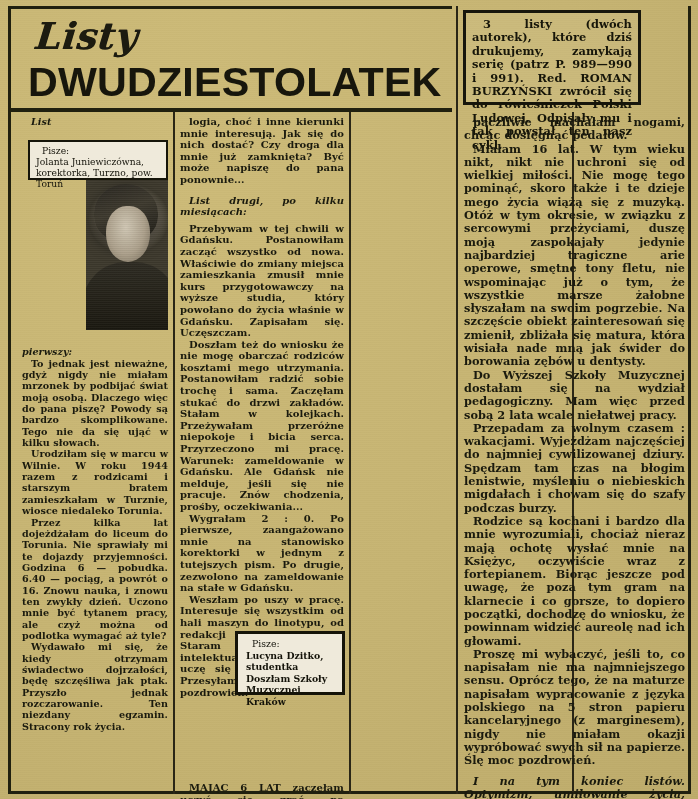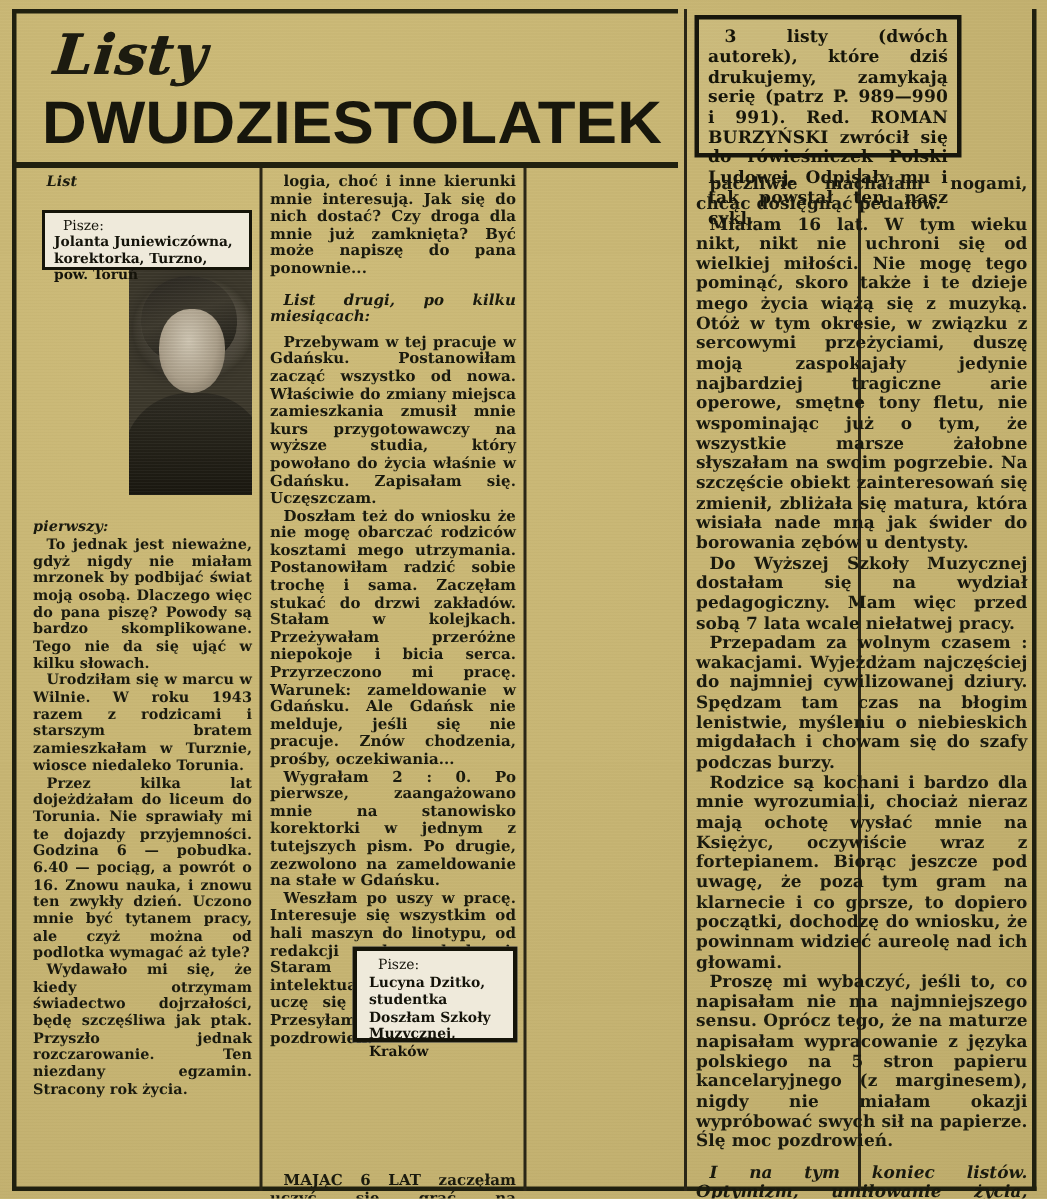--- a/index.html
+++ b/index.html
@@ -101,21 +101,21 @@
     background:#efeadb;
     box-sizing:border-box;
     padding:3px 5px 2px 6px;
     z-index:5;
   }
   .authorbox1 .who{
     font-family:"DejaVu Serif", serif;
     font-size:9.2px;line-height:11px;color:#14130a;
     text-indent:6px;
   }
-  .authorbox1 .who b{font-weight:bold;}
+  .authorbox1 .who b{font-weight:normal;}
 
   
   .photo{
     position:absolute;left:86px;top:180px;width:82px;height:150px;
     overflow:hidden;
     z-index:4;
     background:#3a382c;
     box-shadow:inset 0 0 22px rgba(0,0,0,0.55);
   }
   .photo .bg{
@@ -210,41 +210,41 @@
       <b>Lucyna Dzitko, studentka</b><br>
       <b>Doszłam Szkoły Muzycznej,</b><br>
       <b>Kraków</b>
     </div>
   </div>
 
   <div class="col c1">
     <div class="float-box1"></div>
     <p class="lead">List pierwszy:</p>
     <p>To jednak jest nieważne, gdyż nigdy nie miałam mrzonek by podbijać świat moją osobą. Dlaczego więc do pana piszę? Powody są bardzo skomplikowane. Tego nie da się ująć w kilku słowach.</p>
-    <p>Urodziłam się w marcu w Wilnie. W roku 1943 razem z rodzicami i starszym bratem zamieszkałam w Turznie, wiosce niedaleko Torunia.</p>
+    <p>Urodziłam się w marcu w Wilnie. W roku 1944 razem z rodzicami i starszym bratem zamieszkałam w Turznie, wiosce niedaleko Torunia.</p>
     <p>Przez kilka lat dojeżdżałam do liceum do Torunia. Nie sprawiały mi te dojazdy przyjemności. Godzina 6 — pobudka. 6.40 — pociąg, a powrót o 16. Znowu nauka, i znowu ten zwykły dzień. Uczono mnie być tytanem pracy, ale czyż można od podlotka wymagać aż tyle?</p>
     <p>Wydawało mi się, że kiedy otrzymam świadectwo dojrzałości, będę szczęśliwa jak ptak. Przyszło jednak rozczarowanie. Ten niezdany egzamin. Stracony rok życia.</p>
 
   </div>
 
   <div class="col c2">
     <p>logia, choć i inne kierunki mnie interesują. Jak się do nich dostać? Czy droga dla mnie już zamknięta? Być może napiszę do pana ponownie...</p>
     <p class="lead" style="margin-top:9px">List drugi, po kilku miesiącach:</p>
-    <p style="margin-top:5px">Przebywam w tej pracuje w Gdańsku. Postanowiłam zacząć wszystko od nowa. Właściwie do zmiany miejsca zamieszkania zmusił mnie kurs przygotowawczy na wyższe studia, który powołano do życia właśnie w Gdańsku. Zapisałam się. Uczęszczam.</p>
+    <p style="margin-top:5px">Przebywam w tej chwili w Gdańsku. Postanowiłam zacząć wszystko od nowa. Właściwie do zmiany miejsca zamieszkania zmusił mnie kurs przygotowawczy na wyższe studia, który powołano do życia właśnie w Gdańsku. Zapisałam się. Uczęszczam.</p>
     <p>Doszłam też do wniosku że nie mogę obarczać rodziców kosztami mego utrzymania. Postanowiłam radzić sobie trochę i sama. Zaczęłam stukać do drzwi zakładów. Stałam w kolejkach. Przeżywałam przeróżne niepokoje i bicia serca. Przyrzeczono mi pracę. Warunek: zameldowanie w Gdańsku. Ale Gdańsk nie melduje, jeśli się nie pracuje. Znów chodzenia, prośby, oczekiwania...</p>
     <p>Wygrałam 2 : 0. Po pierwsze, zaangażowano mnie na stanowisko korektorki w jednym z tutejszych pism. Po drugie, zezwolono na zameldowanie na stałe w Gdańsku.</p>
     <p>Weszłam po uszy w pracę. Interesuje się wszystkim od hali maszyn do linotypu, od redakcji do drukarni. Staram się podciągnąć intelektualnie. Oczywiście uczę się na moim kursie. Przesyłam gamę słonecznych pozdrowień.</p>
     <div class="float-box2"></div>
     <p style="margin-top:84px">MAJĄC 6 LAT zaczęłam uczyć się grać na fortepianie. Moment ważny, bo od tej pory zajmuję się przede wszystkim muzyką. Pierwsze kroki stawiałam w Podstawowej Szkole Muzycznej. Kręciłam się wtedy na krześle, roz-</p>
   </div>
 
   <div class="col c4">
     <p>paczliwie machałam nogami, chcąc dosięgnąć pedałów.</p>
     <p>Miałam 16 lat. W tym wieku nikt, nikt nie uchroni się od wielkiej miłości. Nie mogę tego pominąć, skoro także i te dzieje mego życia wiążą się z muzyką. Otóż w tym okresie, w związku z sercowymi przeżyciami, duszę moją zaspokajały jedynie najbardziej tragiczne arie operowe, smętne tony fletu, nie wspominając już o tym, że wszystkie marsze żałobne słyszałam na swoim pogrzebie. Na szczęście obiekt zainteresowań się zmienił, zbliżała się matura, która wisiała nade mną jak świder do borowania zębów u dentysty.</p>
-    <p>Do Wyższej Szkoły Muzycznej dostałam się na wydział pedagogiczny. Mam więc przed sobą 7 lata wcale niełatwej pracy.</p>
+    <p>Do Wyższej Szkoły Muzycznej dostałam się na wydział pedagogiczny. Mam więc przed sobą 2 lata wcale niełatwej pracy.</p>
     <p>Przepadam za wolnym czasem : wakacjami. Wyjeżdżam najczęściej do najmniej cywilizowanej dziury. Spędzam tam czas na błogim lenistwie, myśleniu o niebieskich migdałach i chowam się do szafy podczas burzy.</p>
     <p>Rodzice są kochani i bardzo dla mnie wyrozumiali, chociaż nieraz mają ochotę wysłać mnie na Księżyc, oczywiście wraz z fortepianem. Biorąc jeszcze pod uwagę, że poza tym gram na klarnecie i co gorsze, to dopiero początki, dochodzę do wniosku, że powinnam widzieć aureolę nad ich głowami.</p>
     <p>Proszę mi wybaczyć, jeśli to, co napisałam nie ma najmniejszego sensu. Oprócz tego, że na maturze napisałam wypracowanie z języka polskiego na 5 stron papieru kancelaryjnego (z marginesem), nigdy nie miałam okazji wypróbować swych sił na papierze. Ślę moc pozdrowień.</p>
     <p class="signoff" style="margin-top:7px">I na tym koniec listów. Optymizm, umiłowanie życia, wiara dwudziestu dziewcząt, które poznaliśmy z tych listów — są ponad wszelkie komentarze.</p>
 
   </div>
 
 </div>
 
 </body></html>

